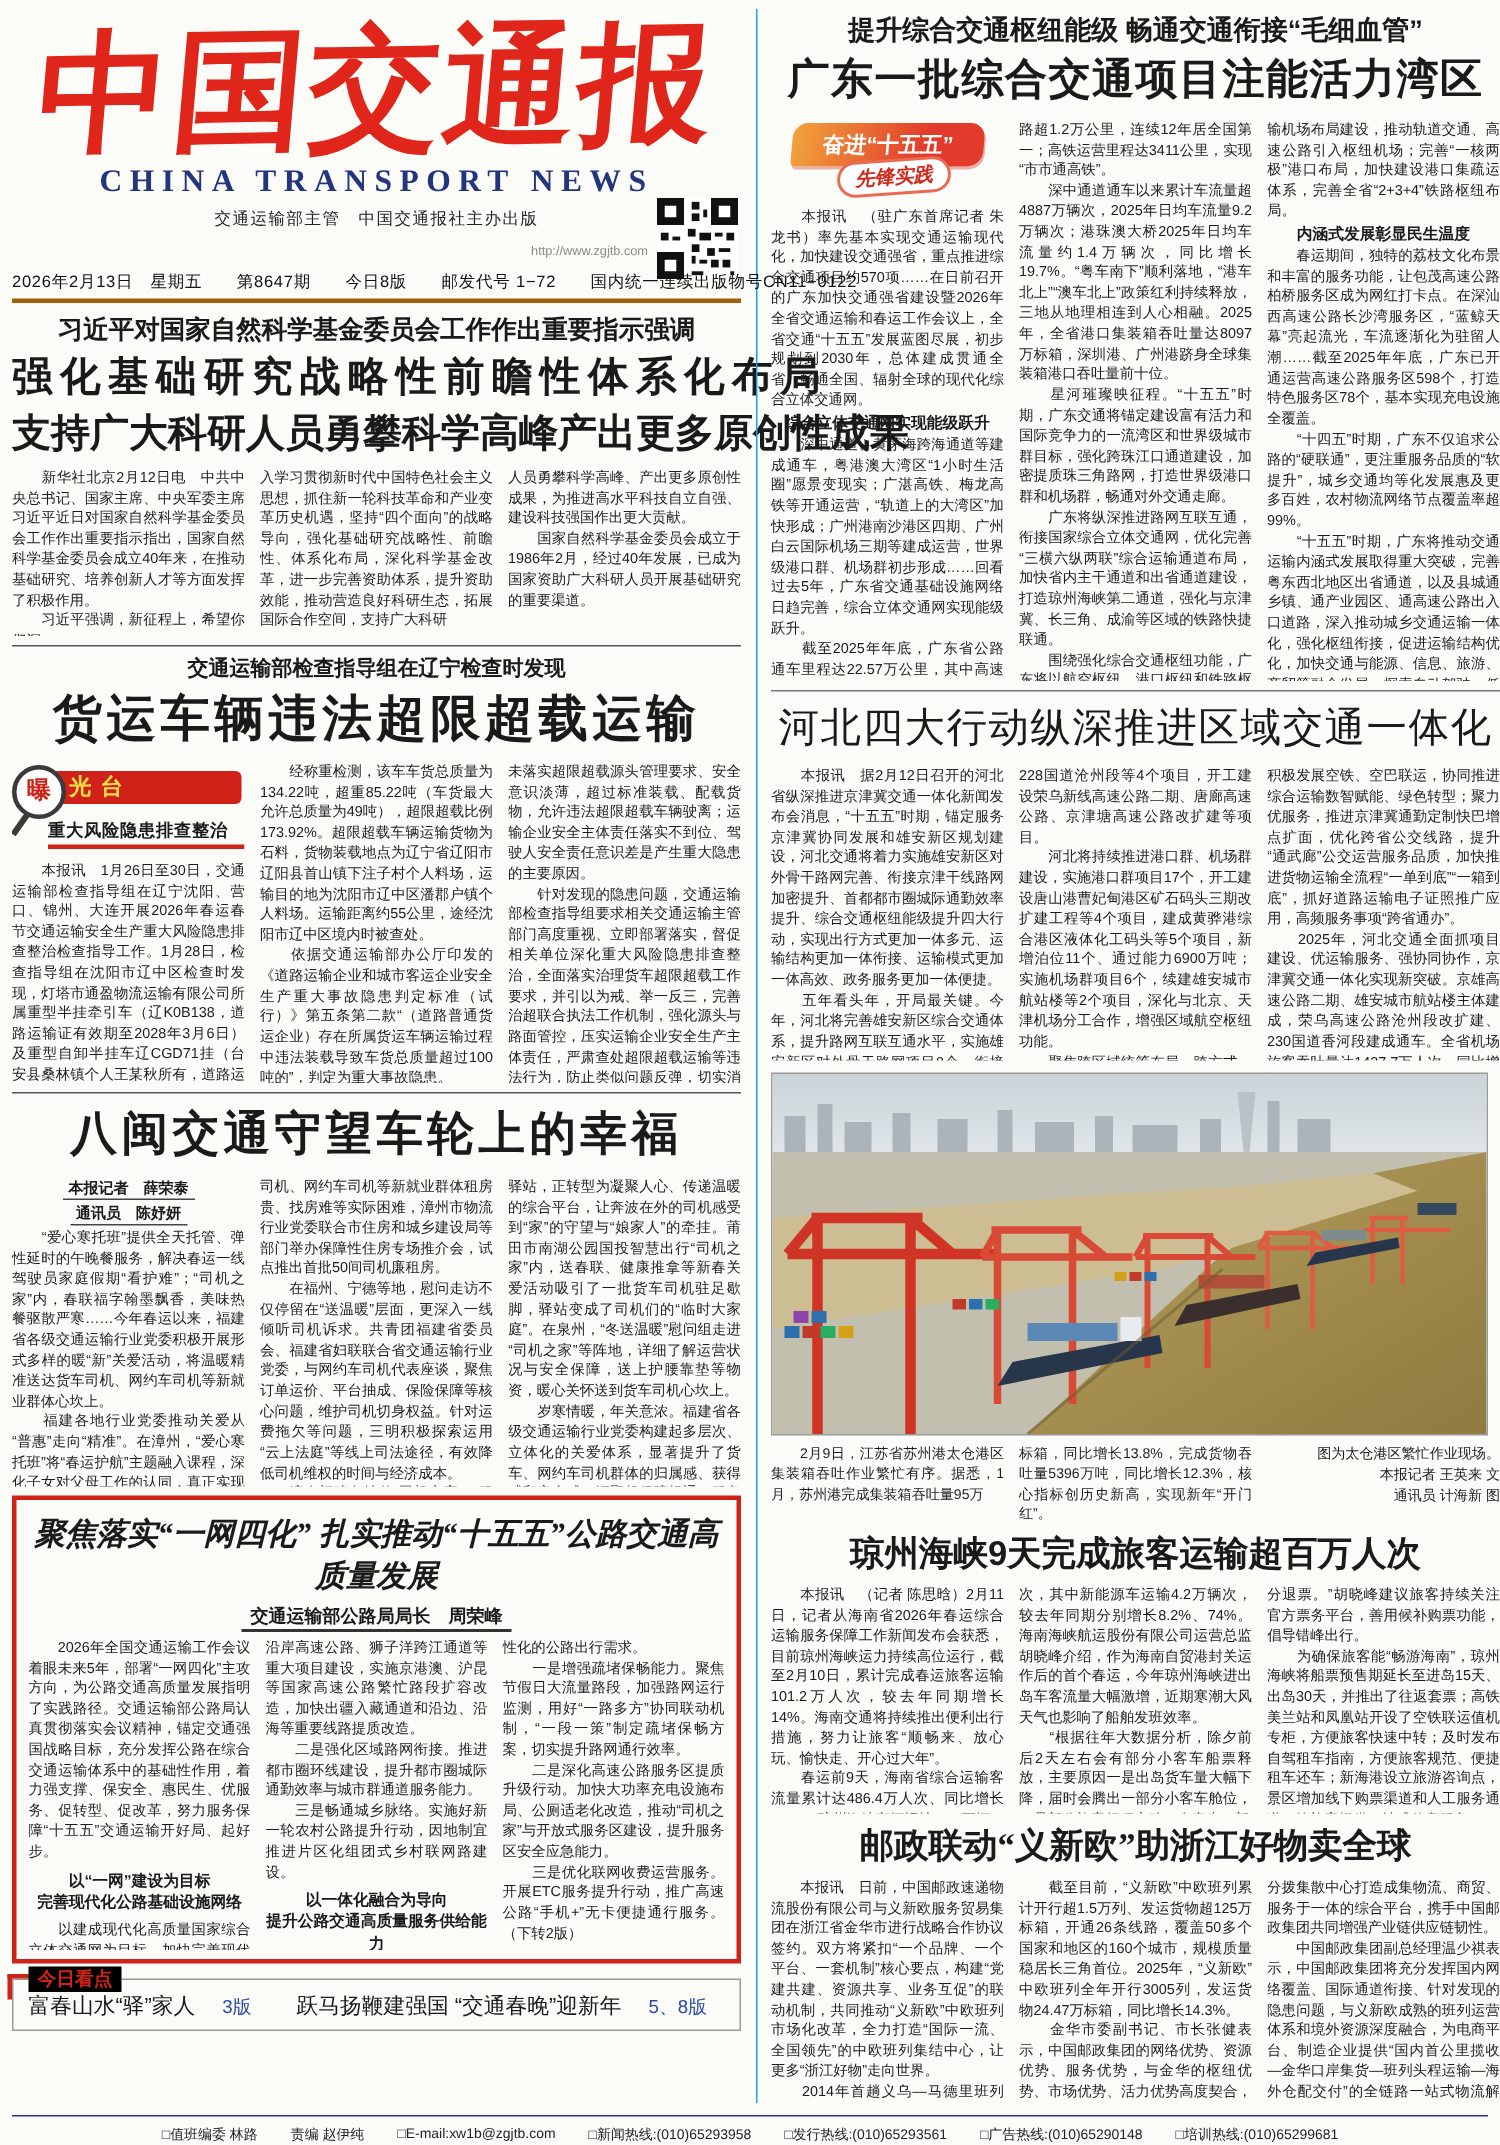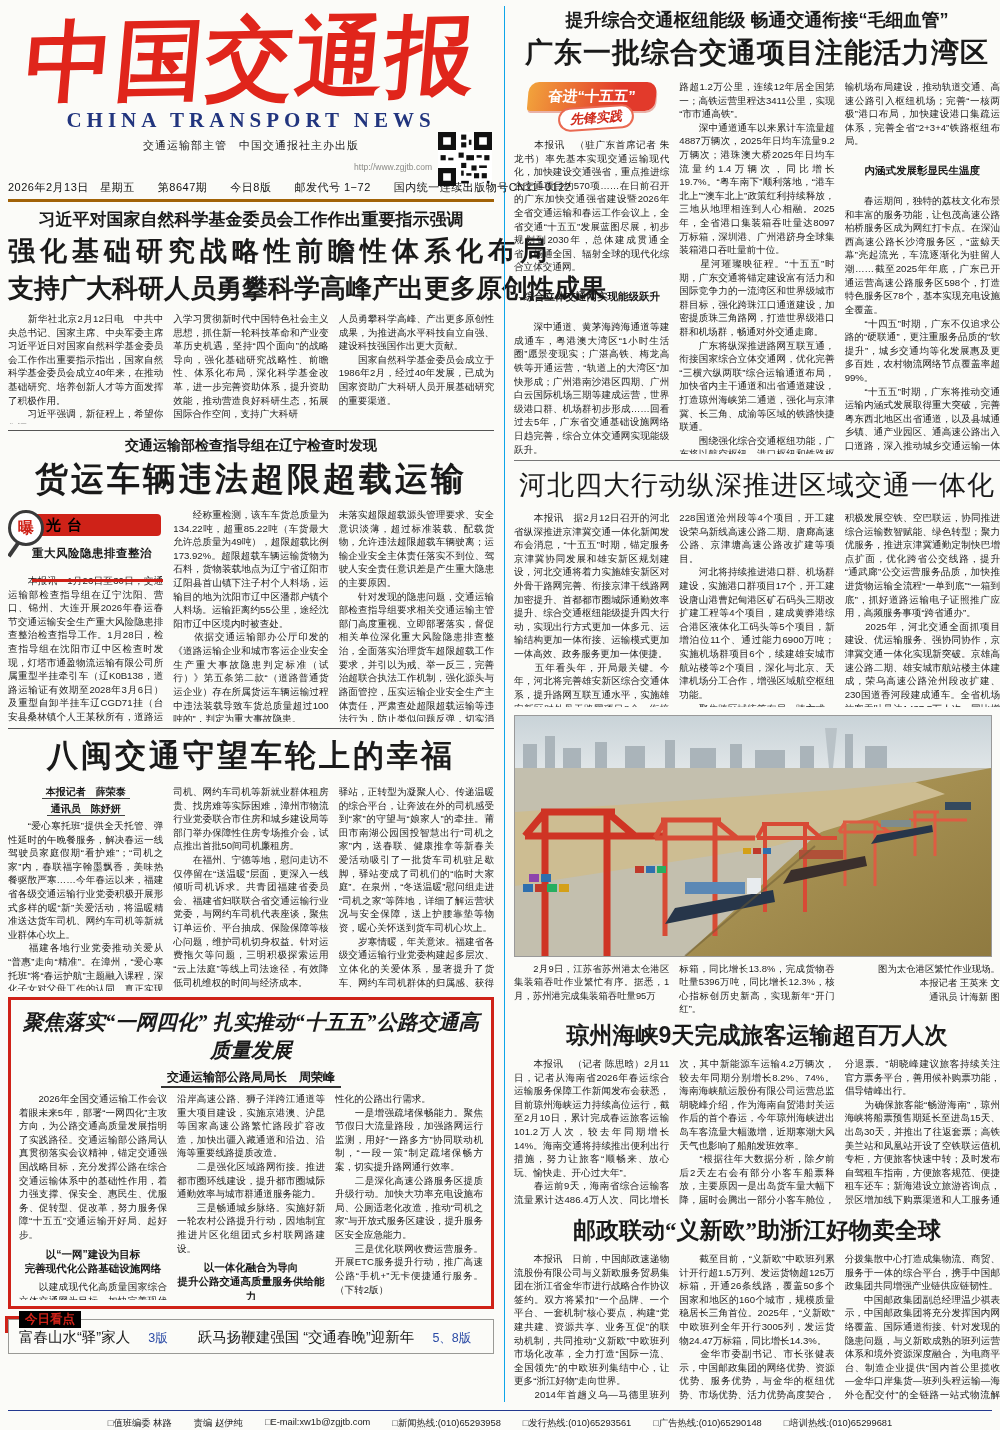--- a/index.html
+++ b/index.html
@@ -21,40 +21,40 @@
   .qr{position:absolute;right:2px;top:118px;width:54px;height:54px;}
   .dateline{border-bottom:3px solid #a16207;padding:5px 0 4px 0;font-size:11px;color:#111;
             letter-spacing:.5px;white-space:nowrap;}
   
   .kicker{text-align:center;font-weight:700;}
   .headline{text-align:center;font-weight:900;white-space:nowrap;}
   .cols{display:flex;gap:10px;overflow:hidden;}
   .col{flex:1 1 0;overflow:hidden;}
   .coltext{font-size:9.6px;line-height:1.42;text-align:justify;white-space:pre-line;
            color:#1c1c1c;}
-  .subhead{font-weight:900;text-align:center;font-size:10.5px;margin:16px 0;}
+  .subhead{font-weight:900;text-align:center;font-size:10.5px;margin:1px 0;}
   .hr-art{border:none;border-top:1px solid #555;margin:6px 0;}
   
   .xi-kicker{font-size:17px;margin:4px 0 2px;}
   .xi-l1{font-size:27px;letter-spacing:5px;margin:2px 0;}
   .xi-l2{font-size:26px;letter-spacing:0px;margin:2px 0 6px;}
   
   .hy-kicker{font-size:14px;margin:2px 0;}
   .hy-head{font-size:33px;letter-spacing:3px;margin:0 0 6px;}
   .expose{position:relative;height:58px;margin:2px 0 6px;}
   .expose .lens{position:absolute;left:0;top:0;width:30px;height:30px;border:3px solid #3a3a3a;
         border-radius:50%;background:#fff;color:#cf2218;font-weight:900;font-size:16px;
         text-align:center;line-height:30px;z-index:2;}
   .expose .handle{position:absolute;left:4px;top:30px;width:4px;height:18px;background:#3a3a3a;
         transform:rotate(35deg);}
   .expose .band{position:absolute;left:24px;top:4px;right:2px;height:22px;background:#cf2218;
-        border-radius:4px;color:#000000;font-weight:900;font-size:15px;letter-spacing:6px;
+        border-radius:4px;color:#fde047;font-weight:900;font-size:15px;letter-spacing:6px;
         padding-left:14px;line-height:22px;}
   .expose .sub{position:absolute;left:24px;top:36px;right:0;font-weight:900;font-size:11.5px;
-        border-bottom:3px solid #cf2218;padding-bottom:18px;letter-spacing:.5px;}
+        border-bottom:3px solid #cf2218;padding-bottom:2px;letter-spacing:.5px;}
   
   .bm-head{font-size:31px;letter-spacing:3px;margin:6px 0 8px;}
   .bm-byline{text-align:center;font-size:10px;font-weight:700;margin-bottom:3px;}
   .bm-byline span{border-bottom:1px solid #444;padding:0 4px 1px;}
   
   .redbox{border:3px solid #cf2218;margin-top:6px;padding:8px 8px 6px;}
   .rb-head{font-family:"Liberation Serif",serif;font-style:italic;font-weight:900;
            font-size:20.5px;text-align:center;letter-spacing:0;}
   .rb-byline{text-align:center;font-weight:900;font-size:12px;margin:5px 0 6px;}
   .rb-byline span{border-bottom:2px solid #333;padding:0 6px 2px;}

